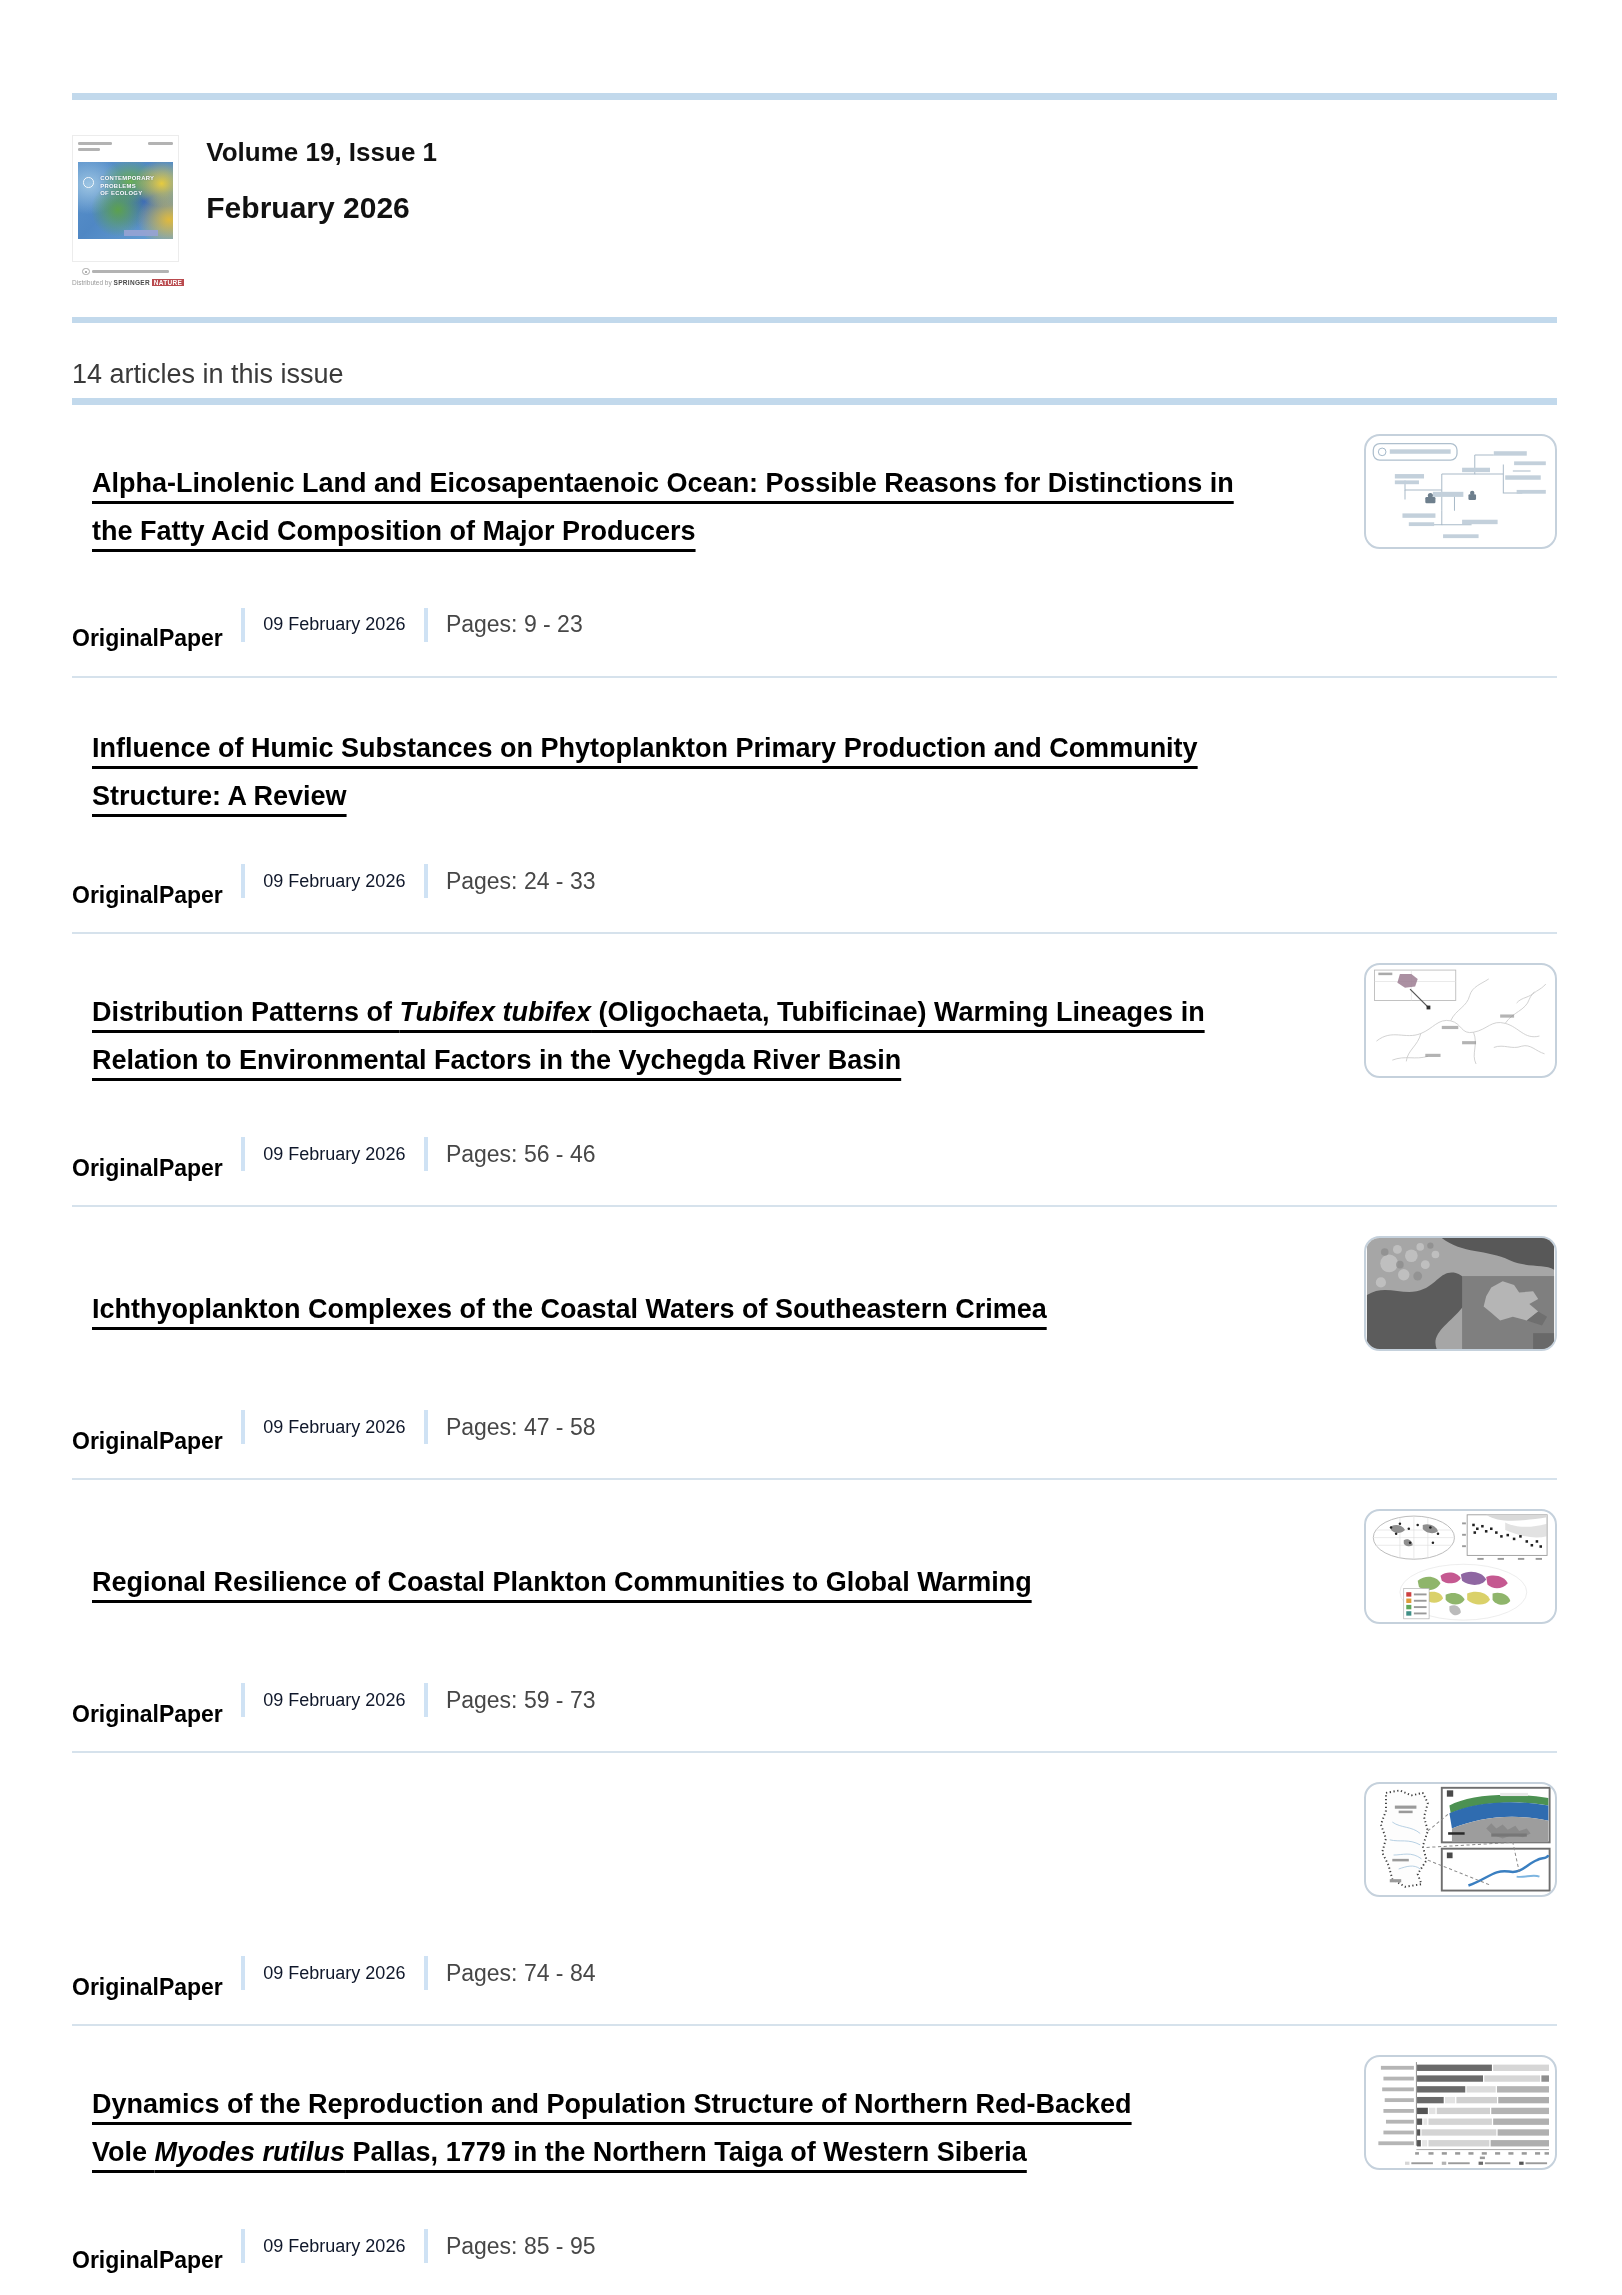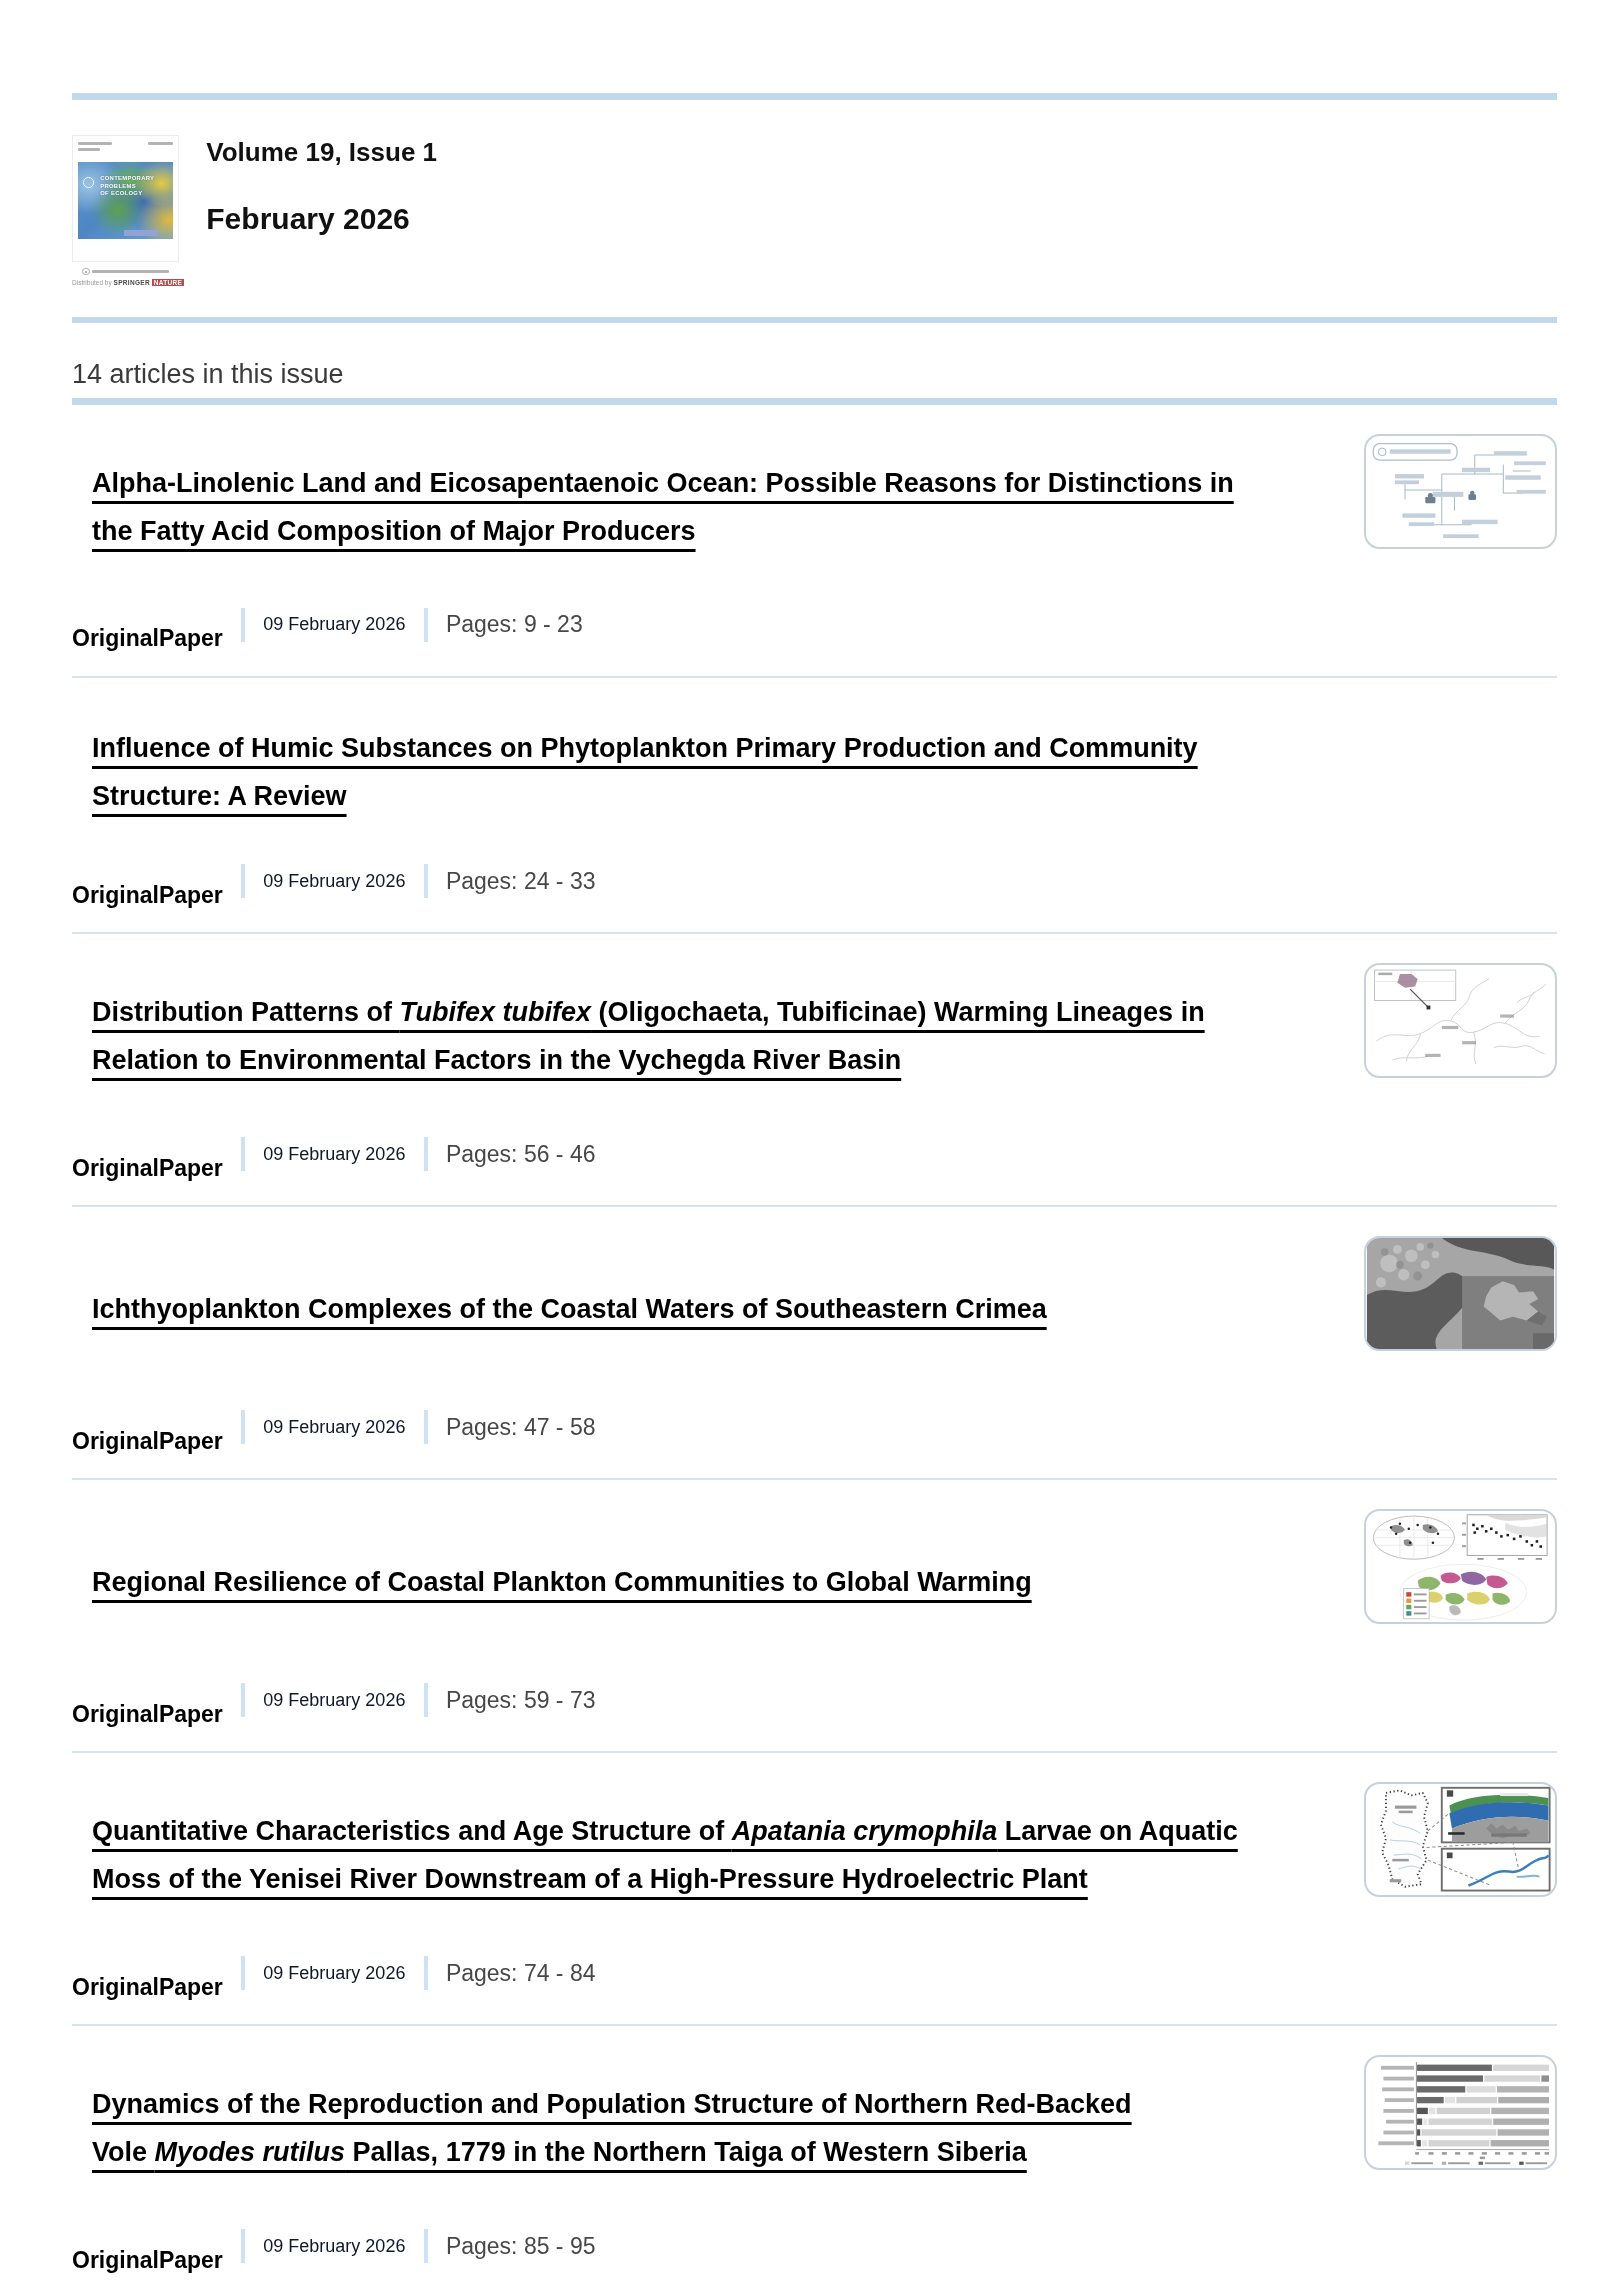--- a/index.html
+++ b/index.html
@@ -42,21 +42,21 @@
   .cover-barcode { position:absolute; right:14.4px; bottom:2.6px; width:34px; height:6.5px; background:#97a3d4; opacity:.9; }
   .pub-line { margin-top:5.9px; display:flex; align-items:center; justify-content:center; gap:2.6px; width:107px; }
   .pub-glyph { width:7.9px; height:7.9px; border:0.7px solid #a9a9a9; border-radius:50%; position:relative; flex:none; }
   .pub-glyph::after { content:""; position:absolute; inset:2px; border:0.7px dotted #a9a9a9; border-radius:50%; }
   .dist-line { margin-top:3.3px; width:107px; text-align:center; font-size:6.5px; color:#9a9a9a; white-space:nowrap; }
   .dist-springer { color:#4a4a4a; font-weight:bold; letter-spacing:0.3px; }
   .dist-nature { color:#fff; background:#b94a4e; font-weight:bold; padding:0 2px; letter-spacing:0.3px; }
 
   .header-text { margin-left:3.3px; padding-top:2.6px; }
   .volume-line { font-size:26px; font-weight:bold; color:#111; }
-  .issue-date  { font-size:30px; font-weight:bold; margin-top:34px; color:#111; }
+  .issue-date  { font-size:30px; font-weight:bold; margin-top:23px; color:#111; }
 
   
   .issue-count { padding:36px 0 7.9px 0; font-size:27px; color:#3a3a3a; }
 
   
   .article { padding:29px 0 23.6px 0; }
   .article-row { display:flex; align-items:center;margin-left:20px; }
   .article-title {
     display:inline; margin-top:17px; max-width:1165px;
     font-size:27px; line-height:48px; font-weight:bold; color:#000;
@@ -374,23 +374,20 @@
       <span class="meta-type">OriginalPaper</span>
       <span class="meta-divider"></span>
       <span class="meta-date">09 February 2026</span>
       <span class="meta-divider"></span>
       <span class="meta-pages">Pages: 59 - 73</span>
     </div>
   </div>
 <div class="rule-thin"></div>
   <div class="article">
     <div class="article-row">
-      <div class="title-wrap">
-        <a class="article-title"><span>Quantitative Characteristics and Age Structure of </span><span style="font-style: italic;">Apatania crymophila</span><span> Larvae on Aquatic</span><br><span>Moss of the Yenisei River Downstream of a High-Pressure Hydroelectric Plant</span></a>
-      </div>
       <div class="thumb">
   <svg viewBox="0 0 295 175">
     <path d="M30 14 L52 10 L70 18 L88 14 L96 30 L90 52 L96 74 L88 98 L94 120 L80 142 L86 158 L60 162 L40 150 L34 128 L24 108 L30 86 L22 64 L30 42 Z" fill="#fdfdfd" stroke="#3f3f3f" stroke-width="3" stroke-dasharray="2 4" stroke-linejoin="round"></path>
     <g stroke="#a8c6dd" stroke-width="1.3" fill="none">
       <path d="M40 60 C54 70 70 66 84 78"></path>
       <path d="M36 88 C52 92 66 86 84 96"></path>
       <path d="M42 112 C56 112 70 106 86 118"></path>
       <path d="M50 134 C62 130 74 126 84 134"></path>
     </g>
     <g fill="#9a9a9a">

